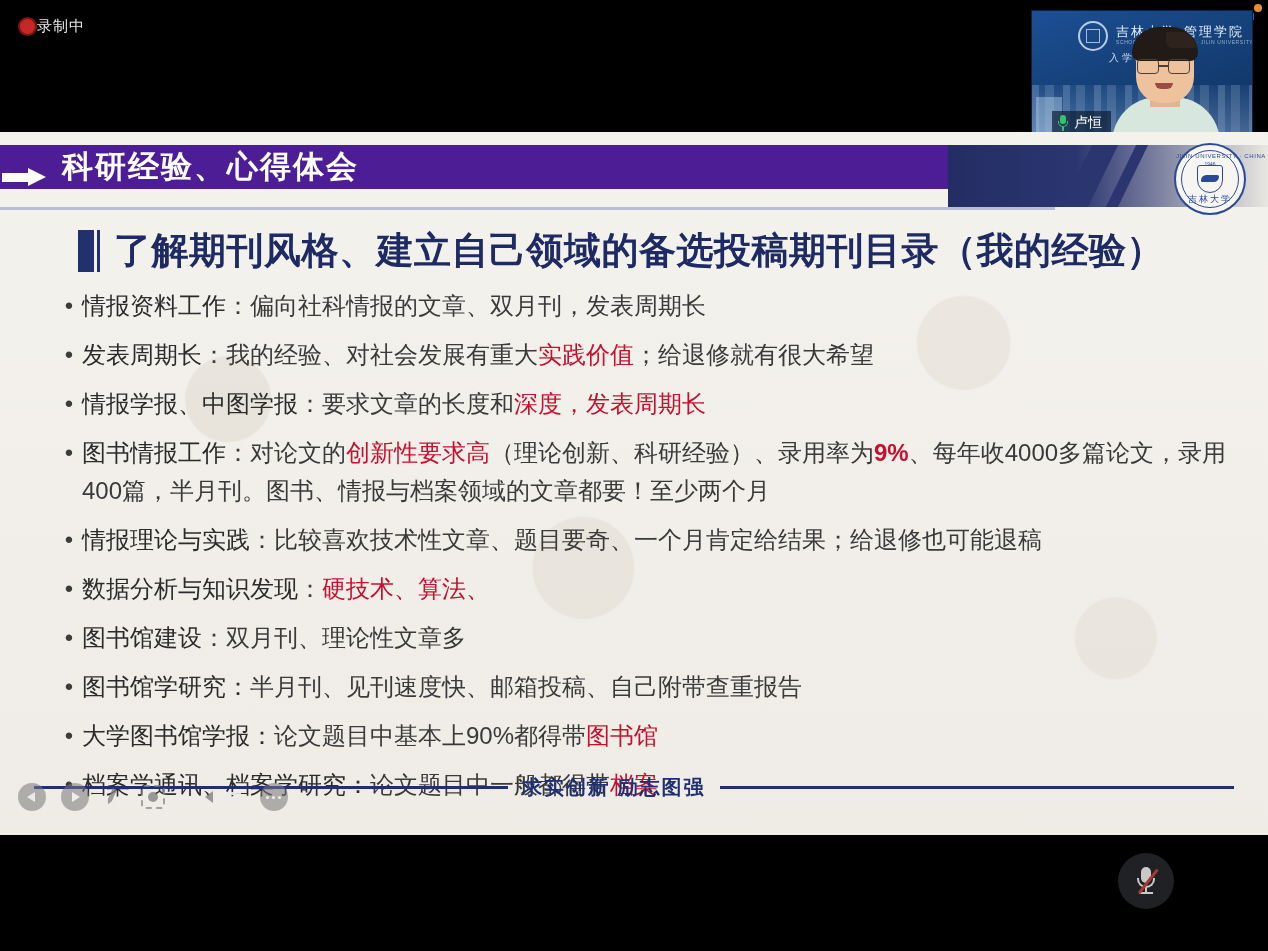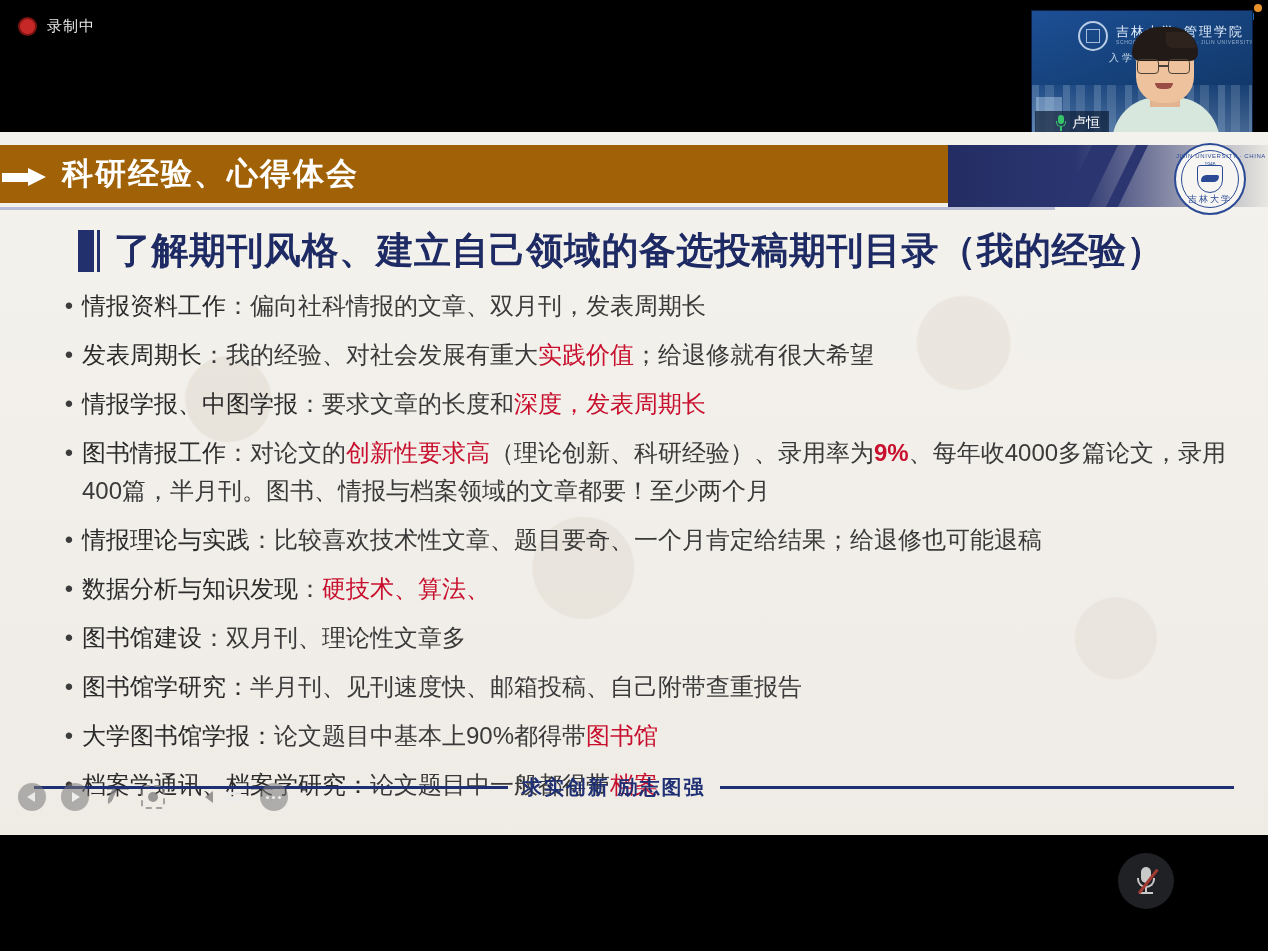--- a/index.html
+++ b/index.html
@@ -20,21 +20,20 @@
     position: absolute;
     left: 0; top: 0;
     width: 1268px; height: 132px;
     background: #000;
   }
   .rec-indicator {
     position: absolute;
     left: 18px; top: 17px;
     display: flex;
     align-items: flex-end;
-    gap: 10px;
   }
   .rec-dot {
     width: 19px; height: 19px;
     border-radius: 50%;
     border: 2px solid #7d1412;
     background: #c62828;
     box-sizing: border-box;
   }
   .rec-text {
     color: #e8e8e8;
@@ -173,26 +172,26 @@
     width: 9px; height: 1.5px; background: #4a4136;
   }
   .vt-mouth {
     position: absolute; left: 45px; top: 60px;
     width: 18px; height: 6px;
     background: #9a4b44;
     border-radius: 0 0 9px 9px;
   }
   .vt-namebadge {
     position: absolute;
-    left: 3px; bottom: 3px;
+    left: 20px; bottom: 3px;
     height: 23px;
     display: flex;
     align-items: center;
     gap: 5px;
-    padding: 0 9px 0 20px;
+    padding: 0 9px 0 5px;
     background: rgba(10,25,48,.68);
     font-family: Liberation Serif, serif;
   }
   .mic-on {
     position: relative;
     width: 12px; height: 16px;
   }
   .mic-on .cap {
     position: absolute; left: 3px; top: 0;
     width: 6px; height: 9px;
@@ -229,22 +228,22 @@
       radial-gradient(circle at 46% 62%, rgba(208,200,186,.26) 0 50px, transparent 52px),
       radial-gradient(circle at 76% 30%, rgba(208,200,186,.24) 0 46px, transparent 48px),
       radial-gradient(circle at 88% 72%, rgba(208,200,186,.22) 0 40px, transparent 42px),
       linear-gradient(#f4f2ed, #efece6);
   }
 
   
   .slide-header {
     position: absolute;
     left: 0; top: 13px;
-    width: 1268px; height: 58px;
-    background: #a16207;
+    width: 1268px; height: 44px;
+    background: #4c1d95;
   }
   .sh-grad {
     position: absolute; right: 0; top: 0;
     width: 320px; height: 62px;
     background: linear-gradient(90deg, #242d63 0%, #2b3570 40%, #e9e7e1 100%);
   }
   .sh-slash {
     position: absolute;
     top: 0; height: 62px;
     background: #2b3570;

